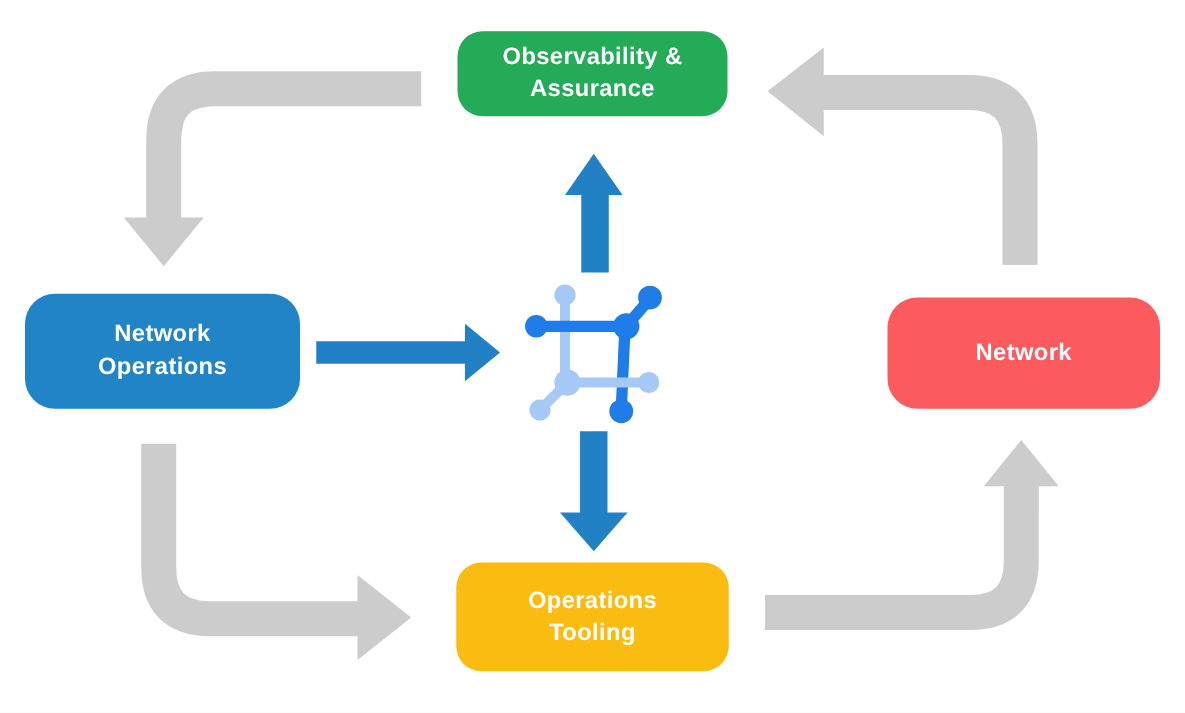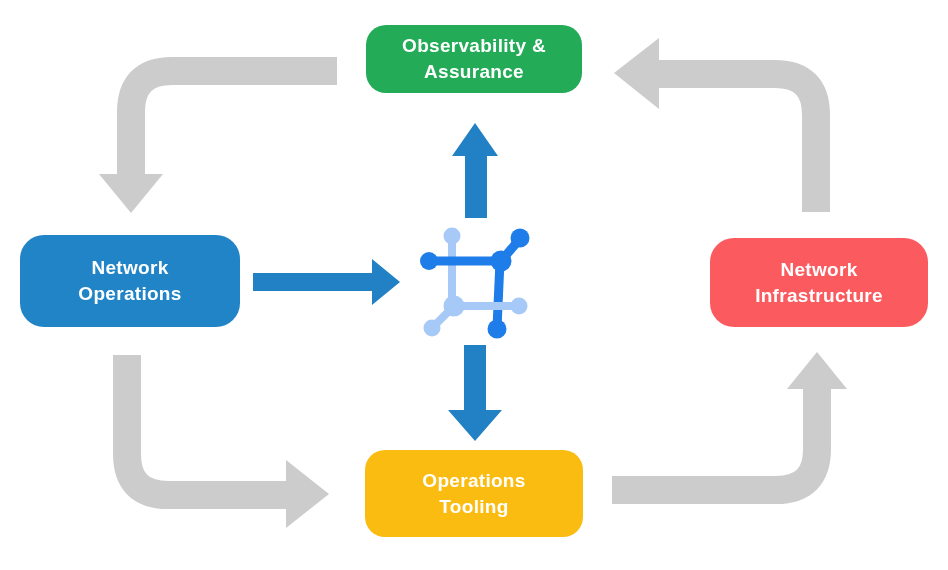--- a/index.html
+++ b/index.html
@@ -93,21 +93,20 @@
   <div class="node node-operations">
     <span class="lines">
       <span>Network</span><br>
       <span>Operations</span>
     </span>
   </div>
 
   <div class="node node-infrastructure">
     <span class="lines">
       <span>Network</span><br>
-      <span>Infrastructure</span>
     </span>
   </div>
 
   <div class="node node-automation">
     <span class="lines">
       <span>Operations</span><br>
       <span>Tooling</span>
     </span>
   </div>
 

